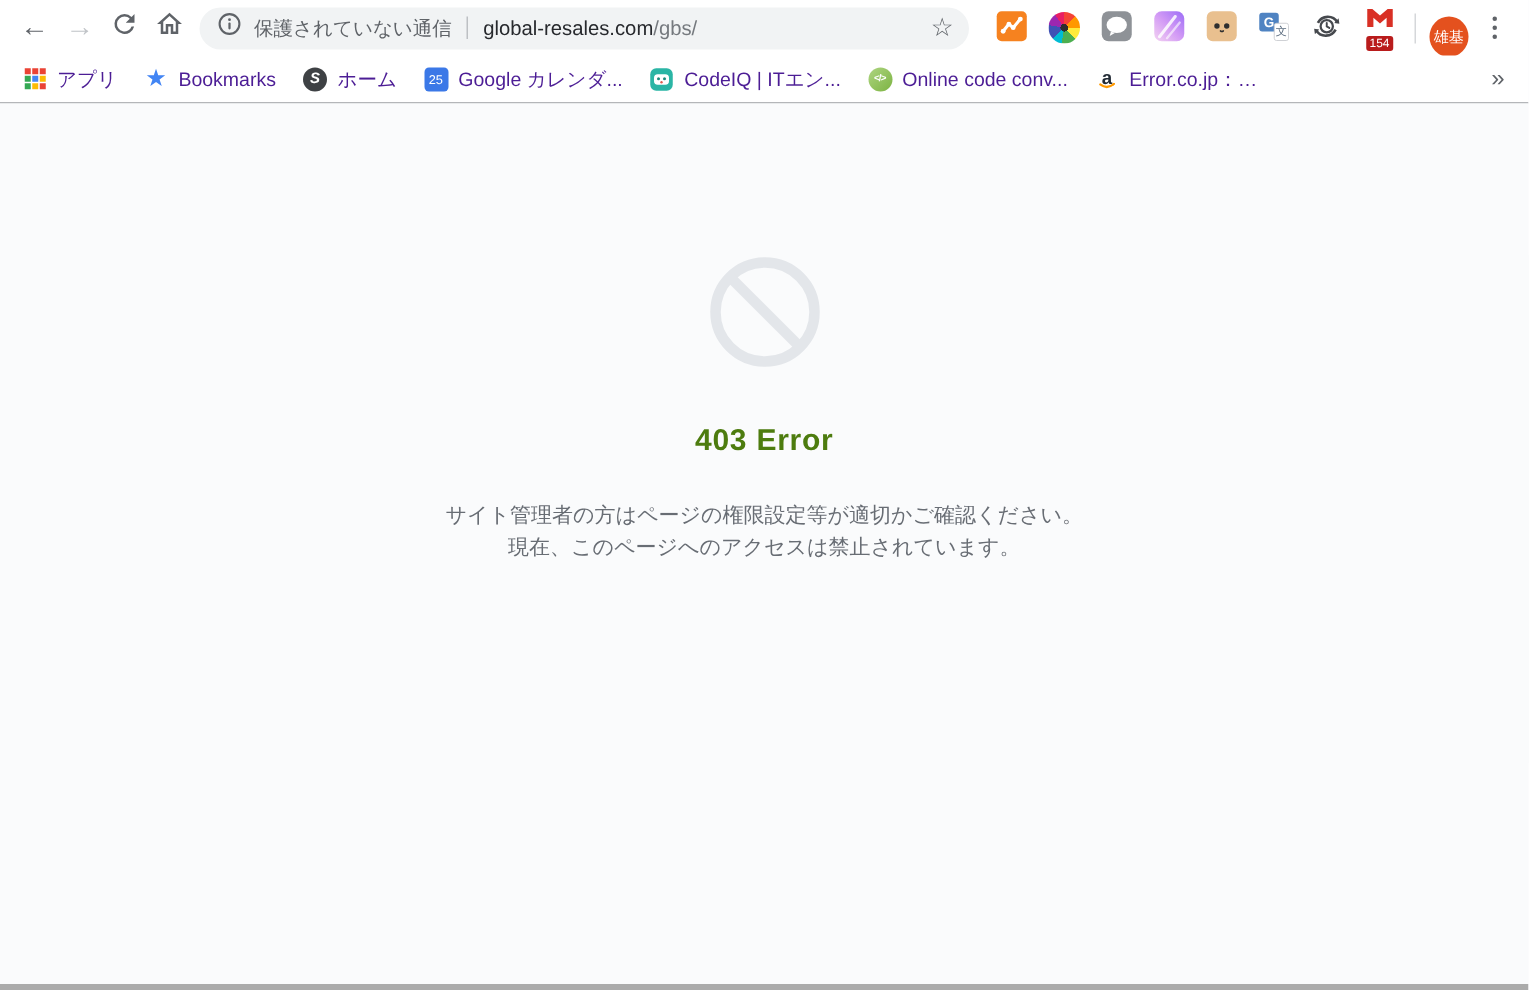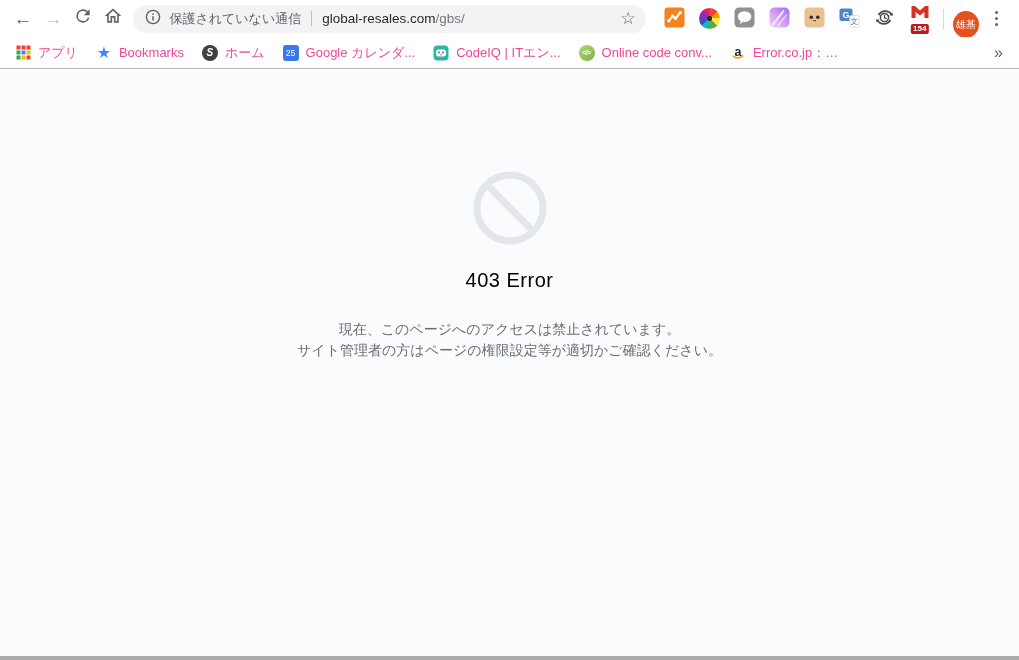--- a/index.html
+++ b/index.html
@@ -25,49 +25,49 @@
   .addr .star { margin-left:auto; color:#5f6368; font-size:17px; line-height:1; }
 
   .exts { display:flex; align-items:center; gap:11px; margin-left:17px; }
   .ext { width:24px; height:26px; display:flex; align-items:center; justify-content:center; position:relative; }
   .wheel { width:21px; height:21px; border-radius:50%;
     background:
       radial-gradient(circle, #2d2d2d 0 2.5px, rgba(0,0,0,0) 2.6px),
       conic-gradient(#f44336 0 45deg, #ff9800 45deg 90deg, #ffeb3b 90deg 135deg, #4caf50 135deg 190deg,
                      #00bcd4 190deg 225deg, #3f51b5 225deg 280deg, #9c27b0 280deg 325deg, #e91e63 325deg 360deg); }
   .gmail-badge { position:absolute; bottom:-2px; left:50%; transform:translateX(-50%);
-    background:#b91c1c; color:#fff; font-size:8px; font-weight:bold; line-height:10px;
+    background:#b91c1c; color:#fff; font-size:8px; font-weight:normal; line-height:10px;
     padding:0 2.5px; border-radius:2px; letter-spacing:0; }
 
   .sep-v { width:1px; height:20px; background:#d5d7da; margin:0 9px 0 11px; }
   .avatar { width:27px; height:27px; border-radius:50%; background:#e4511e; color:#fff;
     font-size:10px; display:flex; align-items:center; justify-content:center; white-space:nowrap; overflow:hidden;margin-top:12px; }
   .menu-btn { width:30px; height:30px; display:flex; align-items:center; justify-content:center; margin-left:3px; }
   .dots { display:flex; flex-direction:column; gap:2.5px; }
   .dots i { width:3.5px; height:3.5px; border-radius:50%; background:#5f6368; }
 
   
   .bookmarks { height:32px; flex:0 0 32px; background:#fff; border-bottom:1px solid #b4b6b9;
     display:flex; align-items:center; padding:0 10px 0 6px; }
   .bm { display:flex; align-items:center; gap:7px; padding:0 9px; height:24px; border-radius:12px; }
-  .bm-label { font-size:13px; color:#ec4899; white-space:nowrap; }
+  .bm-label { font-size:13px; color:#4c1d95; white-space:nowrap; }
   .fav { width:16px; height:16px; flex:0 0 16px; display:flex; align-items:center; justify-content:center; }
   .star-blue { color:#4285f4; font-size:16px; line-height:1; }
   .home-fav { width:16px; height:16px; border-radius:50%; background:#3e4144; color:#fff;
     font-size:10px; font-weight:bold; font-style:italic; display:flex; align-items:center; justify-content:center; }
   .cal-fav { width:16px; height:16px; border-radius:3px; background:#3b78e7; color:#fff;
     font-size:8.5px; font-weight:normal; display:flex; align-items:center; justify-content:center; }
   .code-fav { width:16px; height:16px; border-radius:50%; background:linear-gradient(135deg,#aed581,#7cb342);
     color:#fff; font-size:6.5px; font-weight:bold; letter-spacing:-0.5px;
     display:flex; align-items:center; justify-content:center; }
   .overflow { margin-left:auto; color:#5f6368; font-size:16px; padding:0 6px; }
 
   
   .page { flex:1 1 auto; background:#fafbfc; text-align:center; padding-top:102px; }
-  .err-title { margin-top:20px; font-size:20px; font-weight:normal; color:#000000; letter-spacing:0.5px; }
+  .err-title { margin-top:33px; font-size:20px; font-weight:bold; color:#4d7c0f; letter-spacing:0.5px; }
   .err-msg { margin-top:27px; font-size:14px; line-height:21px; color:#686d74; }
   .bottom-strip { flex:0 0 4px; background:#ababab; }
 </style>
 </head>
 <body>
 
 <div class="window">
 
   <div class="toolbar">
     <button class="nav-btn">
@@ -266,19 +266,19 @@
 
   <div class="page">
     <span>
       <svg width="74" height="74" viewBox="0 0 74 74">
           <circle cx="37" cy="37" r="33" fill="none" stroke="#e3e6ea" stroke-width="7"></circle>
           <line x1="13.8" y1="13.8" x2="60.2" y2="60.2" stroke="#e3e6ea" stroke-width="7"></line>
         </svg>
     </span>
     <div class="err-title">403 Error</div>
     <div class="err-msg">
+      <div>サイト管理者の方はページの権限設定等が適切かご確認ください。</div>
       <div>現在、このページへのアクセスは禁止されています。</div>
-      <div>サイト管理者の方はページの権限設定等が適切かご確認ください。</div>
     </div>
   </div>
 
   <div class="bottom-strip"></div>
 </div>
 
 </body></html>

